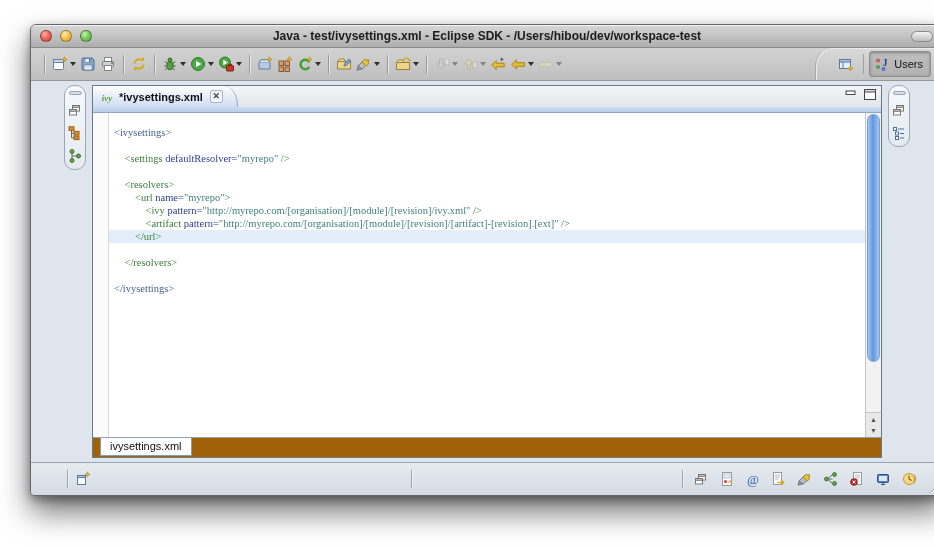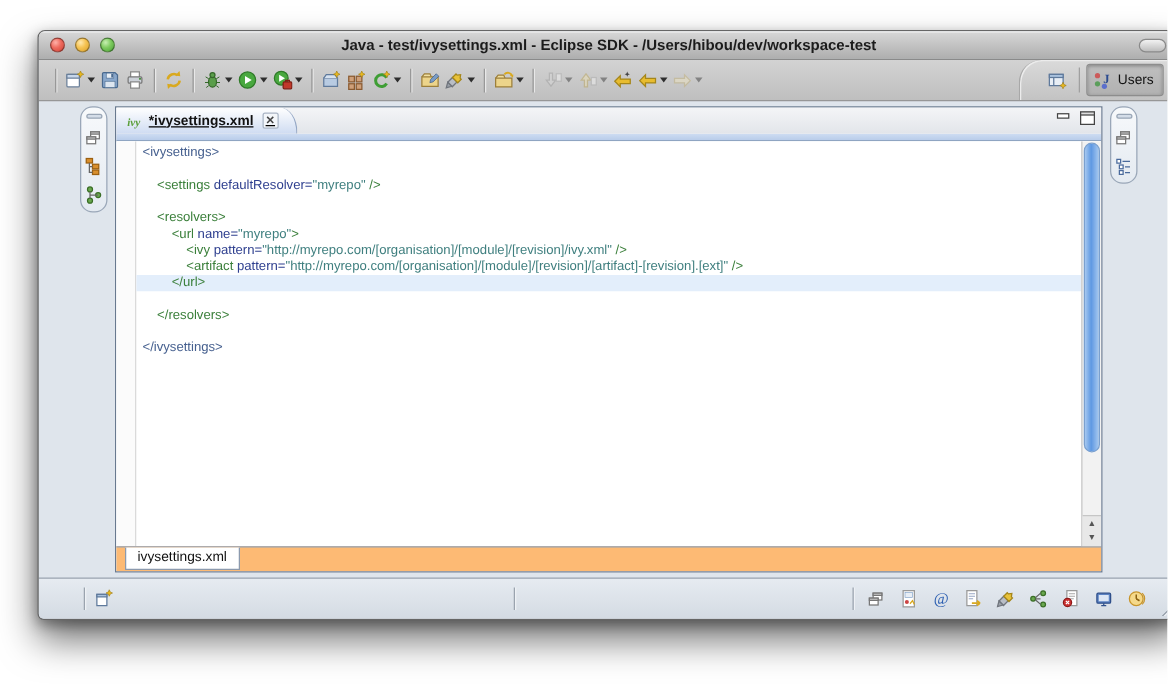--- a/index.html
+++ b/index.html
@@ -47,43 +47,43 @@
            align-items:center;padding:5px 0;gap:7px;box-sizing:content-box;}
   .minibar.left{margin-left:33px;}
   .minibar.right{margin-right:33px;}
   .handle{width:13px;height:4px;border:1px solid #98a5b5;border-radius:2px;background:#d4dde8;box-sizing:border-box;}
   .micon{width:16px;height:16px;}
   .micon svg{width:16px;height:16px;display:block;}
   
   .editor{flex:1;align-self:stretch;margin:0 6px;border:1px solid #68798f;background:#fff;
           display:flex;flex-direction:column;overflow:hidden;}
   .tabrow{height:21px;flex:0 0 21px;background:linear-gradient(#f4f5f7,#e2e5ea);
-          display:flex;position:relative;text-decoration:underline;}
+          display:flex;position:relative;}
   .etab{display:flex;align-items:center;gap:4px;padding:0 14px 0 6px;
         background:linear-gradient(#ffffff,#cfdcf2);border-right:1px solid #93a6c4;
         border-top-right-radius:14px 20px;font-size:11px;font-weight:bold;color:#111;}
   .etab .ivy{width:16px;height:14px;}
   .tclose{font-size:9px;color:#444;border:1px solid #a9b4c4;border-radius:2px;
           width:11px;height:11px;line-height:10px;text-align:center;background:#f3f6fa;margin-left:3px;}
   .tabctl{position:absolute;right:5px;top:3px;display:flex;gap:7px;align-items:center;}
   .tabctl svg{display:block;}
   .strip{height:5px;flex:0 0 5px;background:linear-gradient(#cedcf2,#b9cdea);border-bottom:1px solid #8fa5c2;}
   .canvas{flex:1;display:flex;background:#fff;overflow:hidden;}
   .ruler{flex:0 0 15px;border-right:1px solid #dadada;background:#fbfbfb;}
-  .codewrap{flex:1;padding-top:3px;font-family:Liberation Sans, sans-serif;
+  .codewrap{flex:1;padding-top:13px;font-family:Liberation Serif, serif;
             font-size:10.5px;line-height:13px;white-space:pre;color:#000;overflow:hidden;}
   .cl{height:13px;padding-left:5px;}
   .cl.hl{background:#e3eefb;}
   .scroll{flex:0 0 15px;position:relative;background:#f2f2f2;border-left:1px solid #c6c6c6;}
   .thumb{position:absolute;top:1px;left:1px;right:1px;height:76%;border-radius:7px;
          border:1px solid #7aa0cf;background:linear-gradient(90deg,#a6c8f0,#5e98e2 45%,#a6c8f0);}
   .sarrows{position:absolute;bottom:0;left:0;right:0;height:24px;background:#e8e8e8;
            border-top:1px solid #c6c6c6;display:flex;flex-direction:column;align-items:center;
            justify-content:space-evenly;color:#555;font-size:7px;line-height:7px;}
-  .btabrow{height:19px;flex:0 0 19px;border-top:1px solid #93a1b4;background:#fdba74;display:flex;}
+  .btabrow{height:19px;flex:0 0 19px;border-top:1px solid #93a1b4;background:#a16207;display:flex;}
   .btab{margin-left:7px;padding:1px 9px 0;border:1px solid #8c9aae;border-top:none;
         font-size:11px;color:#111;background:#fff;height:16px;line-height:15px;}
   
   .statusbar{height:32px;flex:0 0 32px;border-top:1px solid #9aa4b0;
              background:linear-gradient(#e6ebf1,#d4dbe3);display:flex;align-items:center;position:relative;}
   .ssep{width:1px;height:18px;background:#9aa3ae;box-shadow:1px 0 0 #eef1f5;margin:0 6px;}
   .ssep.mid{position:absolute;left:380px;top:7px;margin:0;}
   .sleft{display:flex;align-items:center;margin-left:36px;}
   .stray{position:absolute;right:26px;top:0;height:32px;display:flex;align-items:center;gap:9px;}
   .sicon{width:17px;height:17px;display:flex;align-items:center;justify-content:center;}

